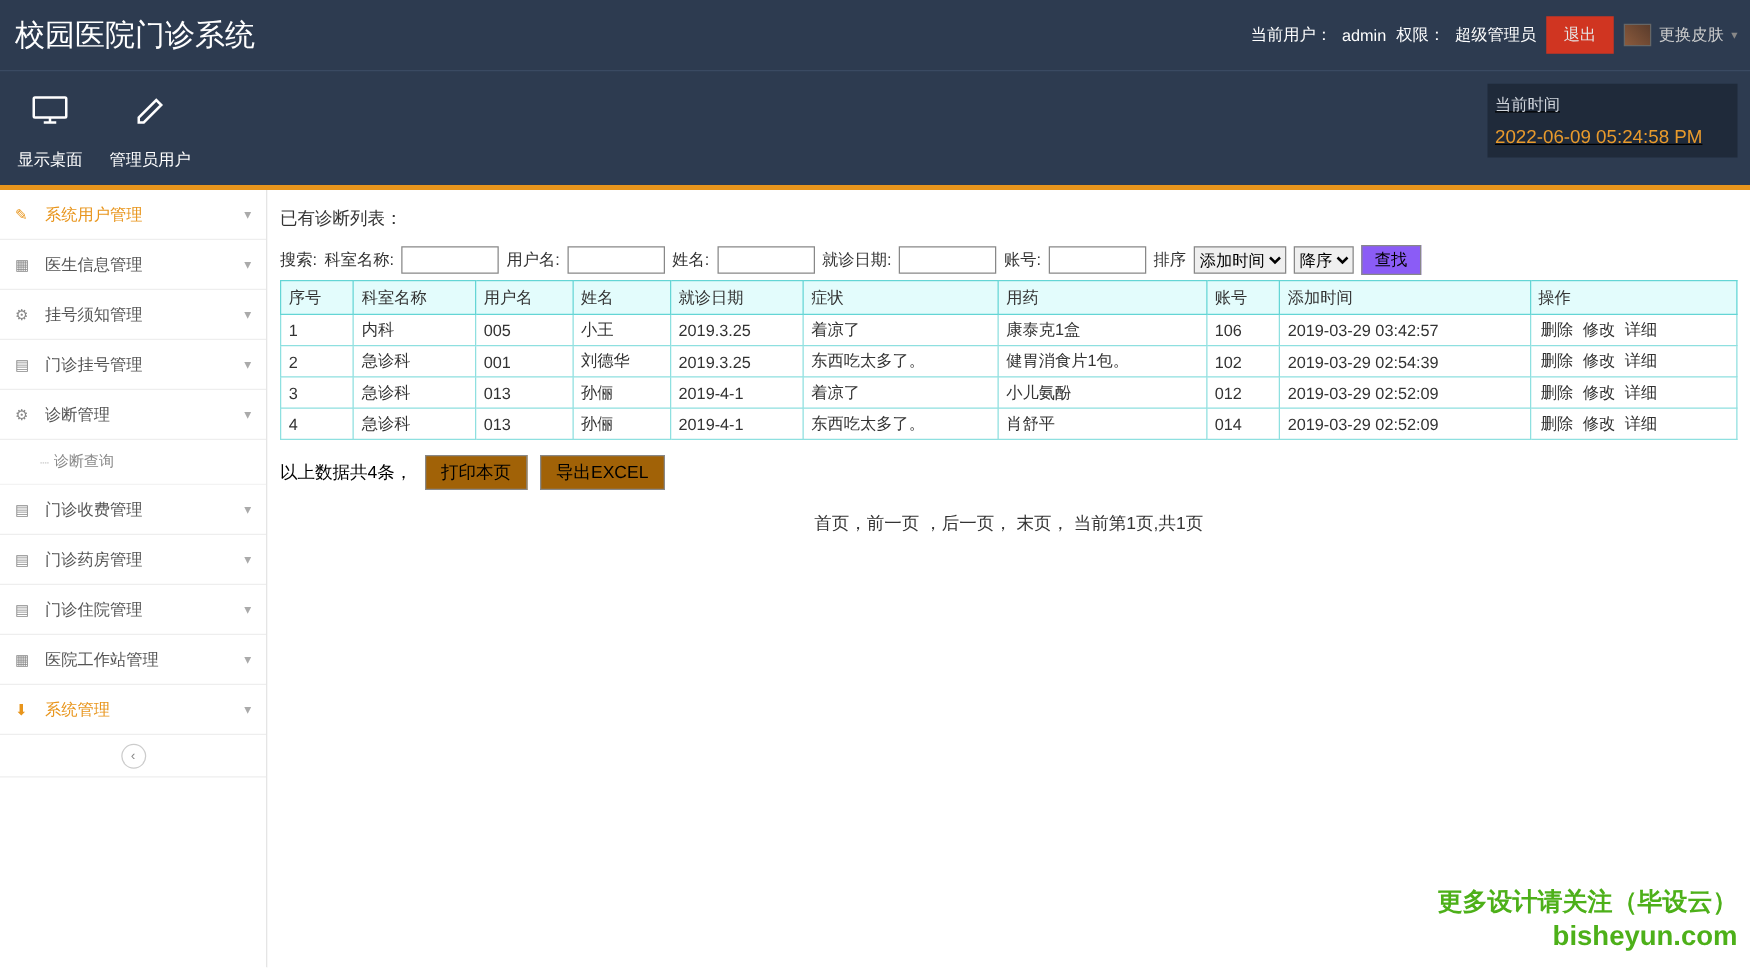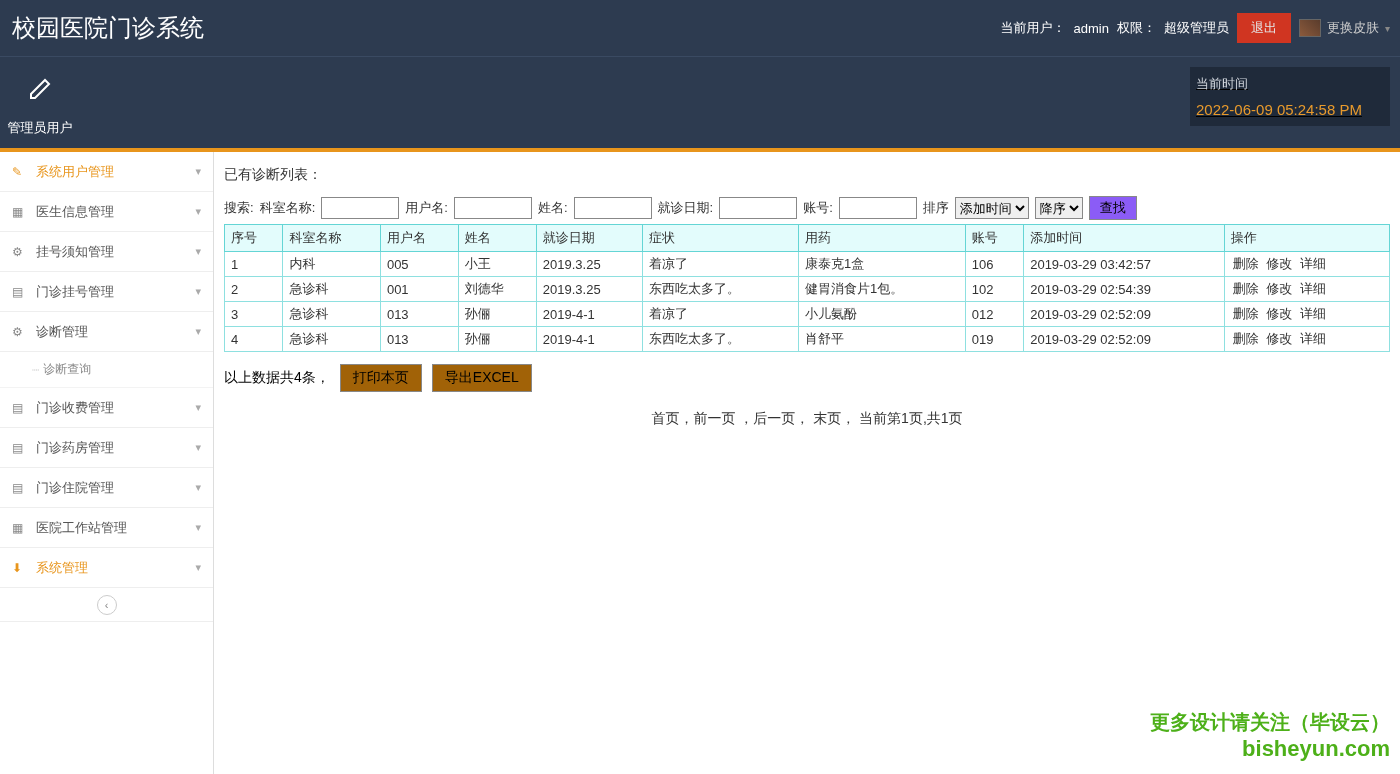--- a/index.html
+++ b/index.html
@@ -100,20 +100,30 @@
     <span class="logout-btn">退出</span>
     <div class="skin-box">
       <span class="skin-swatch"></span>
       <span>更换皮肤</span>
       <span class="skin-caret">▾</span>
     </div>
   </div>
 </div>
 
 <div class="toolbar">
+  <div class="toolbar-item">
+    <span class="ticon">
+      <svg width="30" height="26" viewBox="0 0 30 26">
+          <rect x="2" y="2" width="26" height="16" rx="1" fill="none" stroke="#fff" stroke-width="2"></rect>
+          <line x1="10" y1="22" x2="20" y2="22" stroke="#fff" stroke-width="2"></line>
+          <line x1="15" y1="18" x2="15" y2="22" stroke="#fff" stroke-width="2"></line>
+        </svg>
+    </span>
+    <span class="tlabel">显示桌面</span>
+  </div>
   <div class="toolbar-item">
     <span class="ticon">
       <svg width="26" height="26" viewBox="0 0 26 26">
           <path d="M4 22 L4 18 L18 4 L22 8 L8 22 Z" fill="none" stroke="#fff" stroke-width="2"></path>
         </svg>
     </span>
     <span class="tlabel">管理员用户</span>
   </div>
   <div class="time-panel">
     <div class="tlabel">当前时间</div>
@@ -257,21 +267,21 @@
             <td class="op-links"><span>删除</span> <span>修改</span> <span>详细</span></td>
           </tr>
           <tr>
             <td>4</td>
             <td>急诊科</td>
             <td>013</td>
             <td>孙俪</td>
             <td>2019-4-1</td>
             <td>东西吃太多了。</td>
             <td>肖舒平</td>
-            <td>019</td>
+            <td>014</td>
             <td>2019-03-29 02:52:09</td>
             <td class="op-links"><span>删除</span> <span>修改</span> <span>详细</span></td>
           </tr>
         </tbody>
     </table>
 
     <div class="below-row">
       <span>以上数据共4条，</span>
       <button class="btn">打印本页</button>
       <button class="btn">导出EXCEL</button>

